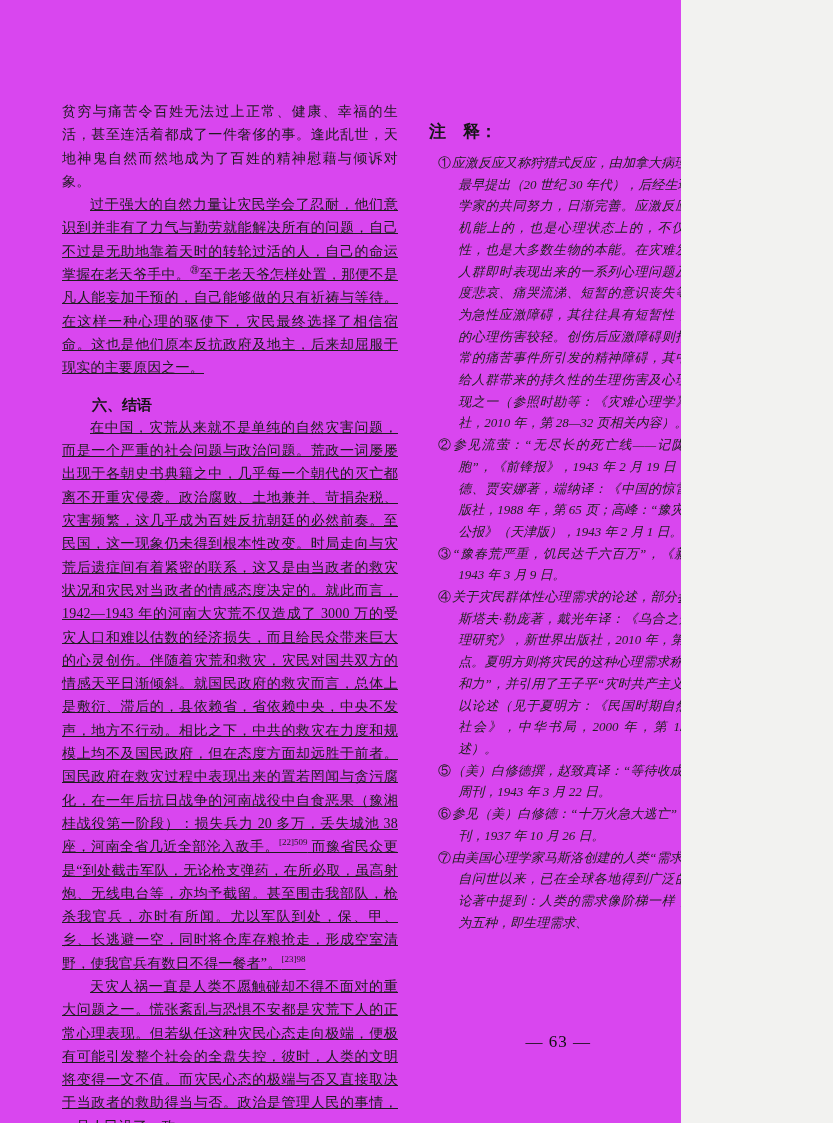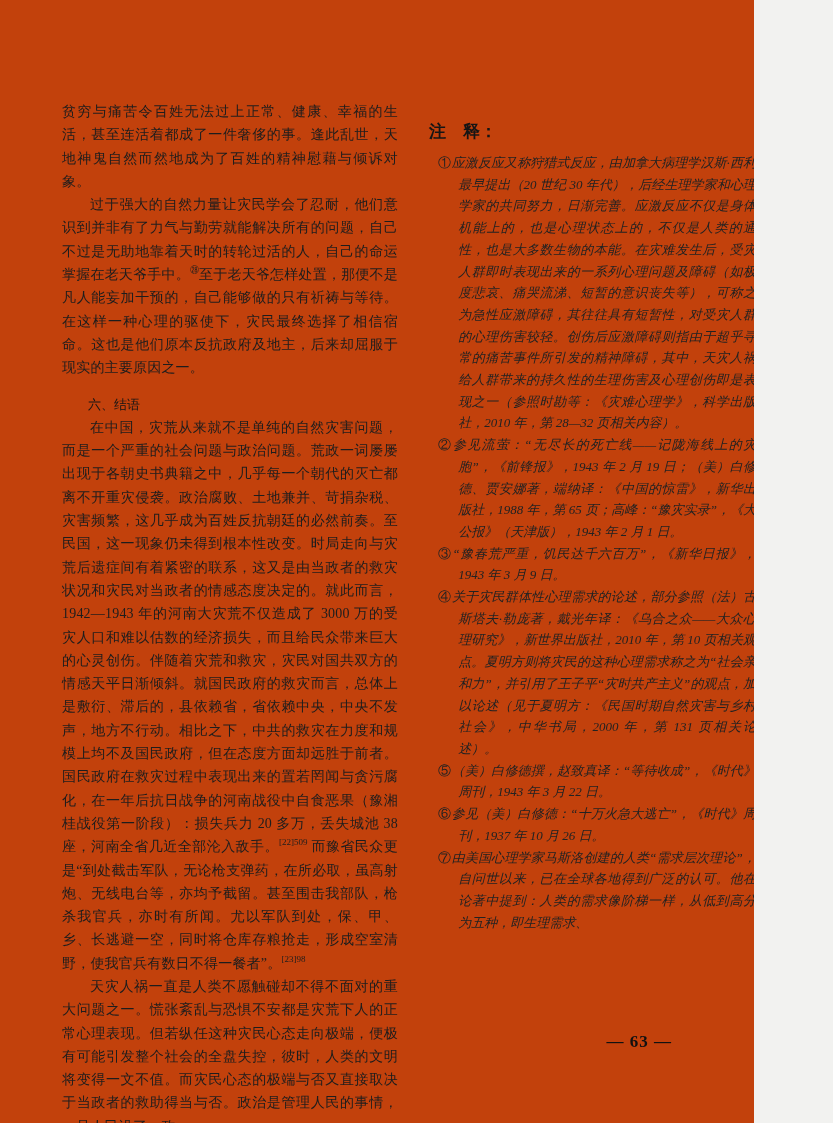--- a/index.html
+++ b/index.html
@@ -3,49 +3,49 @@
 <meta charset="utf-8">
 <style>
   html, body { margin: 0; padding: 0; }
   body {
     width: 833px; height: 1123px;
     background: #f2f2f0;
     font-family: "Liberation Serif", serif;
   }
   .page {
     position: relative;
-    width: 754px; height: 1123px;
-    background: #c2410c;
+    width: 681px; height: 1123px;
+    background: #d946ef;
     color: #1d1d1d;
     overflow: hidden;
   }
   .columns {
     display: flex;
     column-gap: 31px;
     padding: 100px 68px 0 62px;
   }
   .col { width: 336px; flex: 0 0 336px; }
 
   p.body {
     margin: 0;
     font-size: 14px;
     line-height: 23.3px;
     text-align: justify;
     text-justify: inter-ideograph;
     letter-spacing: 0.2px;
   }
-  p.indent { text-indent: 2em; }
+  p.indent { text-indent: 2em; text-decoration: underline; }
   p.no-indent { text-indent: 0; }
 
   .section-heading {
     margin: 13px 0 0 0;
     padding-left: 2em;
     font-family: "Liberation Sans", sans-serif;
-    font-weight: normal;
-    font-size: 13px;
+    font-weight: bold;
+    font-size: 15px;
     line-height: 23.3px;
     color: #151515;
   }
 
   sup.note-ref {
     font-size: 9px;
     line-height: 0;
     vertical-align: 6px;
     letter-spacing: 0;
   }
@@ -70,22 +70,22 @@
     text-justify: inter-ideograph;
     padding-left: 1.55em;
     text-indent: -1.55em;
     color: #222;
   }
   ol.notes .note-marker { font-style: normal; letter-spacing: 0.05em; }
 
   .page-number {
     position: absolute;
     top: 1032px;
-    right: 82px;
-    font-weight: bold;
+    right: 90px;
+    font-weight: normal;
     font-size: 17px;
     letter-spacing: 1px;
     color: #111;
   }
 </style>
 </head>
 <body>
 
 <div class="page">
   <div class="columns">

